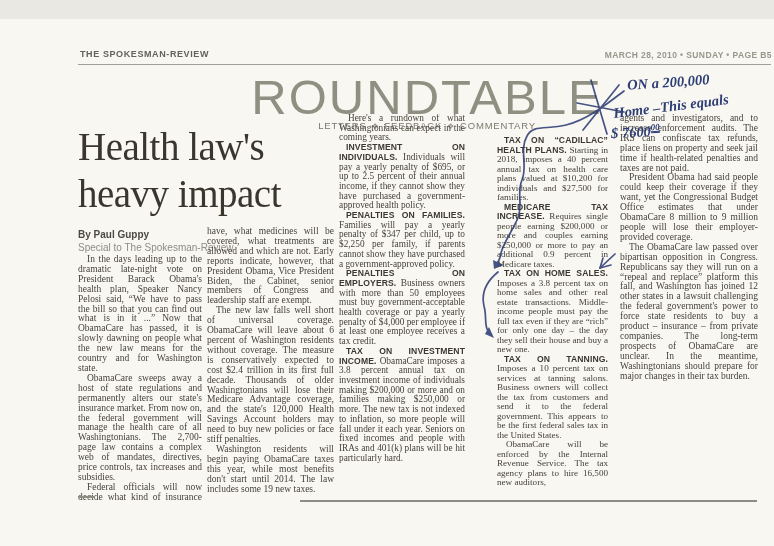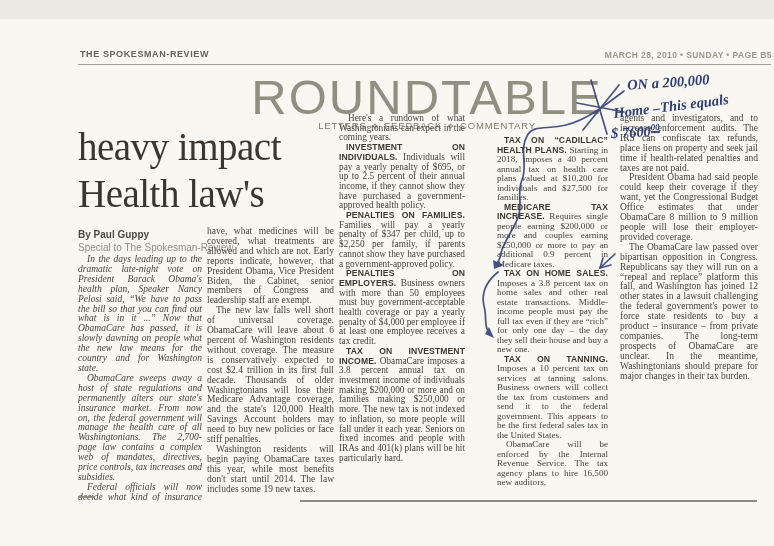--- a/index.html
+++ b/index.html
@@ -27,21 +27,21 @@
   .byline-credit{position:absolute;left:78px;top:223px;font-family:"Liberation Sans",sans-serif;
         font-size:10px;color:#8f8d82;}
   
   .col{position:absolute;text-align:justify;font-size:9.5px;line-height:9.9px;
         color:#47423a;overflow:hidden;}
   .col p{margin:0;}
   .col p.ind{text-indent:9px;}
   .h{font-family:"Liberation Sans",sans-serif;font-weight:bold;font-size:8.6px;
         color:#3c382f;letter-spacing:.1px;}
   .sec{text-indent:7px;}
-  .col1{left:78px;top:236px;width:124px;height:246px;font-style:italic;}
+  .col1{left:78px;top:236px;width:124px;height:246px;}
   .col2{left:207px;top:208px;width:127px;height:282px;}
   .col3{left:339px;top:95px;width:126px;height:385px;font-size:9.3px;line-height:9.7px;}
   .col4{left:497px;top:117px;width:111px;height:372px;font-size:9.1px;line-height:9.5px;}
   .col5{left:620px;top:95px;width:138px;height:390px;}
   .footer-credit{font-style:italic;margin-top:6px;color:#4a453c;}
   
   .bottom-rule{position:absolute;left:300px;top:481px;width:457px;height:2px;background:#8e8d83;}
   .col1-dash{position:absolute;left:78px;top:477px;width:17px;height:2px;background:#8e8d83;}
   
   .hw{position:absolute;font-family:"Liberation Serif",serif;font-style:italic;
@@ -60,22 +60,22 @@
 
   <div class="paper-name">THE SPOKESMAN-REVIEW</div>
   <div class="dateline">MARCH 28, 2010 • SUNDAY • PAGE B5</div>
   <div class="mast-rule"></div>
   <div class="roundtable">ROUNDTABLE</div>
   <div class="tagline">
     <span>LETTERS</span><span class="sep">❖</span><span>FEEDBACK</span><span class="sep">❖</span><span>COMMENTARY</span>
   </div>
 
   <div class="headline">
+    <div>Health law's</div>
     <div>heavy impact</div>
-    <div>Health law's</div>
   </div>
   <div class="byline">By Paul Guppy</div>
   <div class="byline-credit">Special to The Spokesman-Review</div>
 
   <div class="col col1">
     <p class="ind">In the days leading up to the dramatic late-night vote on President Barack Obama's health plan, Speaker Nancy Pelosi said, “We have to pass the bill so that you can find out what is in it ...” Now that ObamaCare has passed, it is slowly dawning on people what the new law means for the country and for Washington state.</p>
     <p class="ind">ObamaCare sweeps away a host of state regulations and permanently alters our state's insurance market. From now on, the federal government will manage the health care of all Washingtonians. The 2,700-page law contains a complex web of mandates, directives, price controls, tax increases and subsidies.</p>
     <p class="ind">Federal officials will now decide what kind of insurance people in Washington must</p>
   </div>
 

